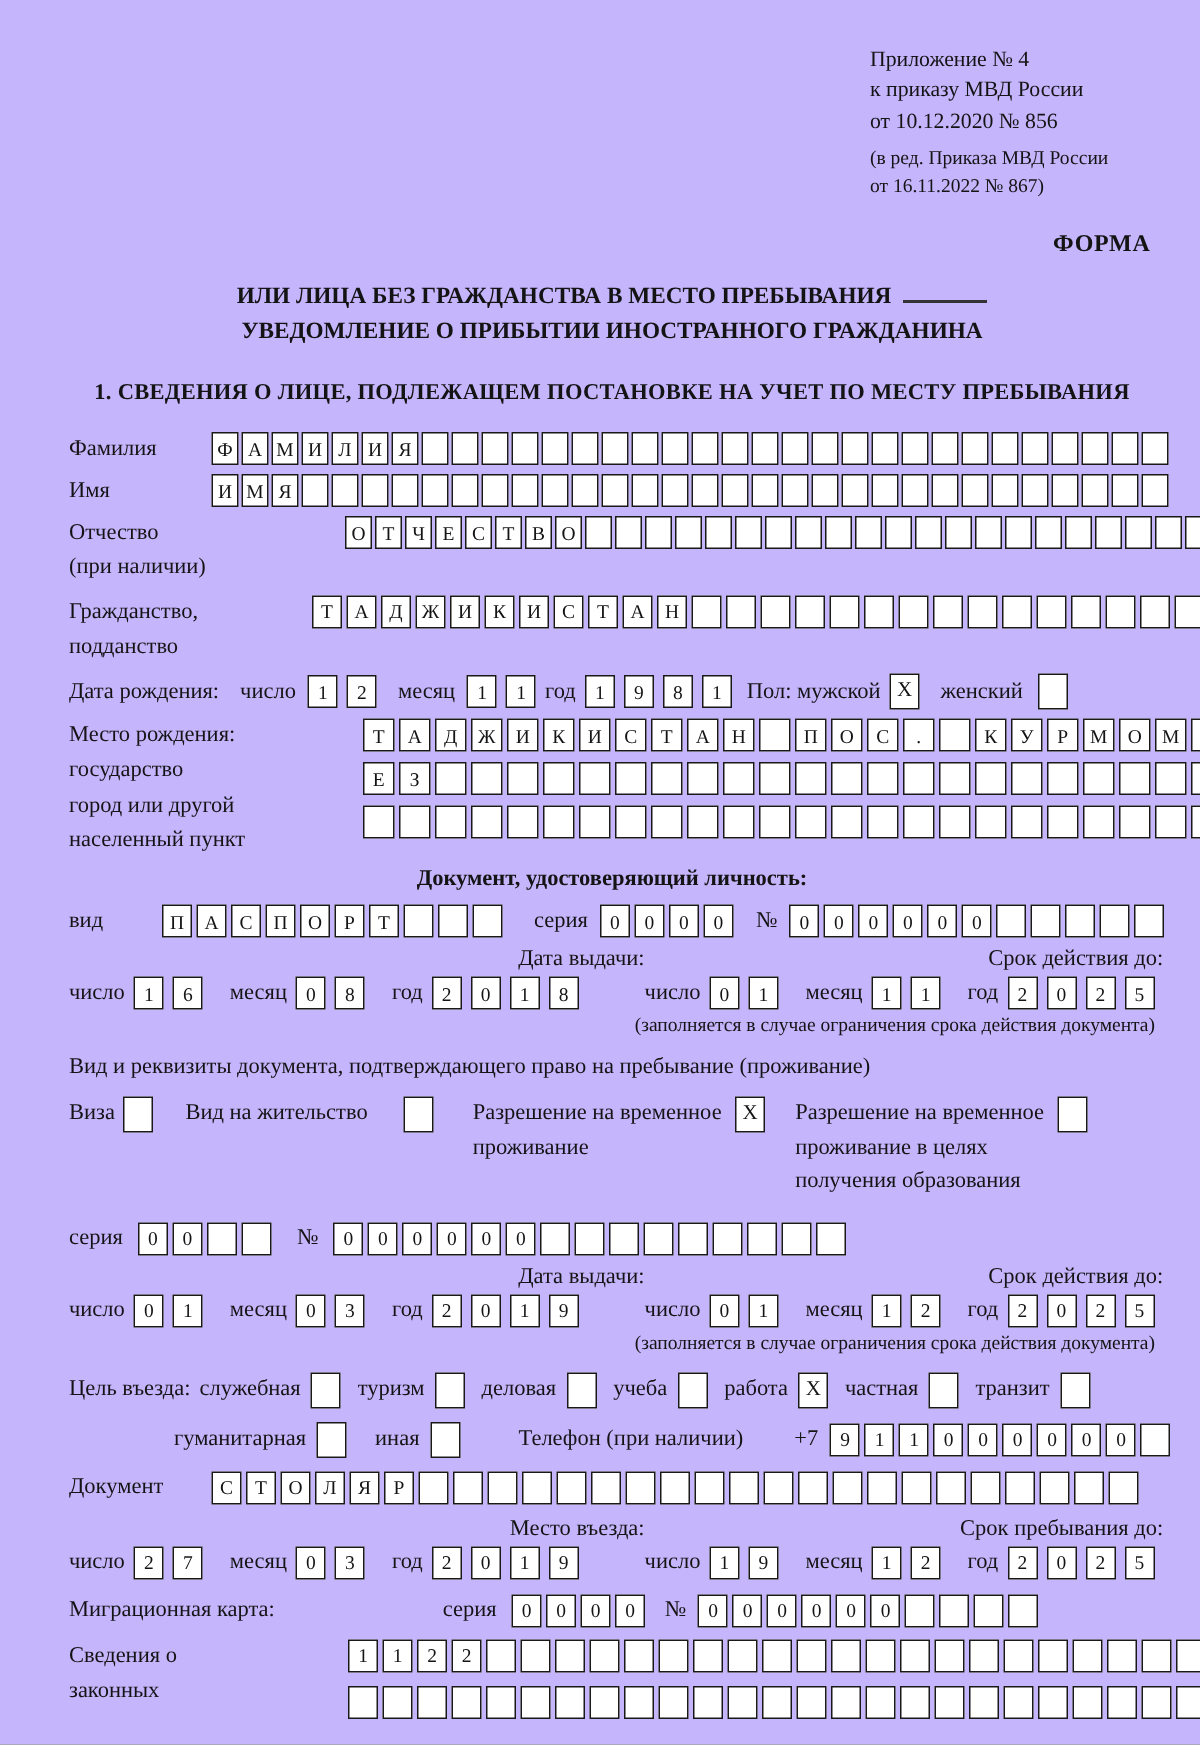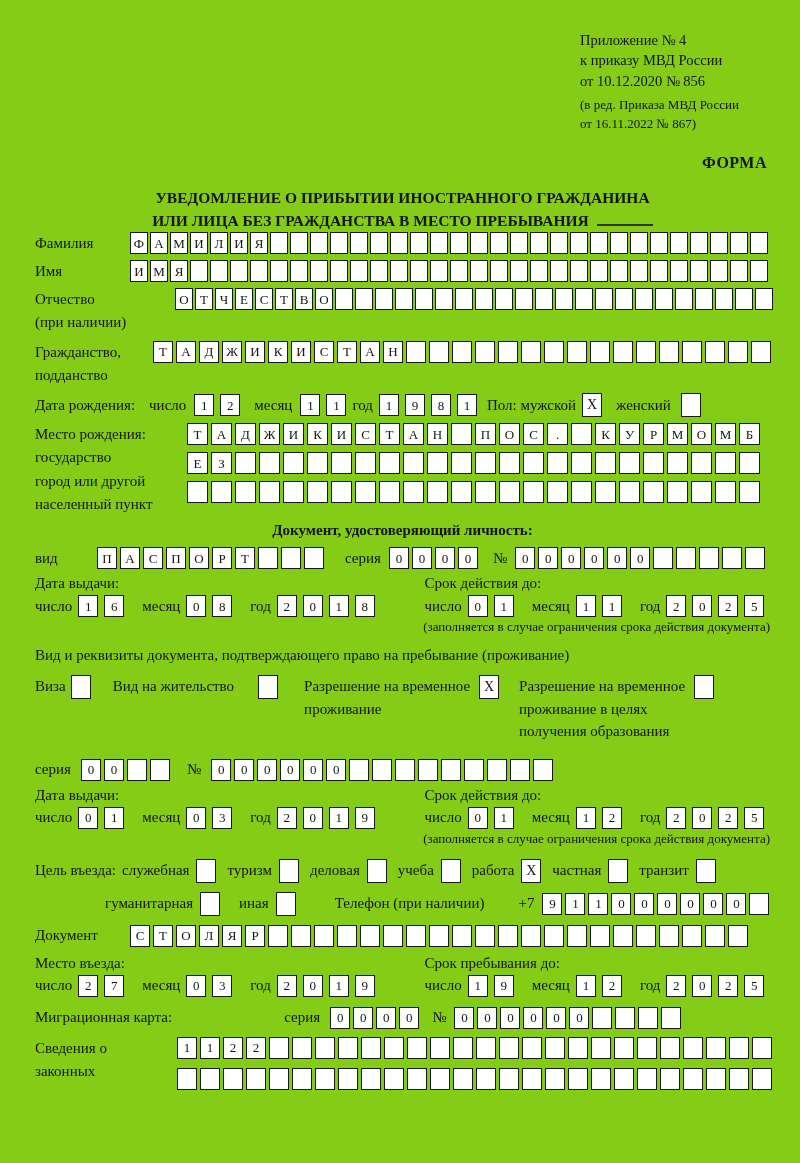--- a/index.html
+++ b/index.html
@@ -1,33 +1,33 @@
 <!DOCTYPE html>
 <html lang="ru"><head>
 <meta charset="utf-8">
 <style>
   html,body { margin:0; padding:0; background:#9b9b9b; }
   .page {
     position:relative; width:800px; height:1163px; margin:0 auto;
-    background:#84cc16; color:#141414; box-sizing:border-box;
-    padding:30px 30px 0 35px;
+    background:#c4b5fd; color:#141414; box-sizing:border-box;
+    padding:30px 30px 0 46px;
     font-family:"Liberation Serif","DejaVu Serif",serif;
     font-size:15px; overflow:hidden;
   }
   
   .annex { width:190px; margin-left:auto; line-height:1.4; font-size:14.5px; }
   .annex-amend { margin-top:5px; font-size:13px; line-height:1.45; }
   .form-word { text-align:right; font-weight:bold; font-size:16px; margin:20px 3px 10px 0; letter-spacing:.5px; }
   .title { text-align:center; font-weight:bold; font-size:15.5px; line-height:1.5; margin-top:14px; }
   .title-underline { display:inline-block; width:56px; border-bottom:2px solid #333; height:12px; margin-left:8px; }
   .section-heading { font-weight:bold; font-size:15px; text-align:center; margin:22px 0 17px 0; letter-spacing:.2px; }
 
   
   .row { display:flex; align-items:center; margin-bottom:6px; }
-  .row-top { align-items:flex-start; }
+  .row-top { align-items:flex-start;gap:44px; }
   .lbl { flex:0 0 auto; }
   .lbl-col { flex:0 0 auto; line-height:1.55; }
 
   
   .cells { display:inline-flex; flex-wrap:nowrap; }
   .cell {
     box-sizing:border-box; flex:0 0 auto; width:18px; height:22px;
     border:1.6px solid #191919; margin-right:2px;
     display:inline-flex; align-items:center; justify-content:center;
     font-size:13px; line-height:1; background:#fff;
@@ -39,21 +39,21 @@
   .checkbox {
     box-sizing:border-box; display:inline-flex; width:20px; height:24px;
     border:1.6px solid #191919; align-items:center; justify-content:center;
     font-size:14px; flex:0 0 auto; background:#fff;
   }
 
   
   .dates { display:flex; margin-top:4px; }
   .date-col-l { flex:0 0 53%; }
   .date-col-r { flex:1 1 auto; }
-  .date-head { text-align:left; margin-bottom:3px; }
+  .date-head { text-align:right; margin-bottom:3px; }
   .date-row { display:flex; align-items:center; }
   .date-row .lbl { margin-right:6px; }
   .date-row .gap { margin-left:12px; }
   .restrict-note { text-align:right; font-size:13px; margin:2px 0 8px 0; }
 
   .doc-heading { text-align:center; font-weight:bold; margin:6px 0 8px 0; }
 
   .permit-line { margin:8px 0 2px 0; line-height:1.6; }
   .permit-opts { display:flex; align-items:flex-start; margin-top:8px; }
   .permit-opt { display:flex; align-items:flex-start; }
@@ -76,26 +76,27 @@
     <div>от 10.12.2020 № 856</div>
     <div class="annex-amend">
       <div>(в ред. Приказа МВД России</div>
       <div>от 16.11.2022 № 867)</div>
     </div>
   </div>
 
   <div class="form-word">ФОРМА</div>
 
   <div class="title">
-    <div>УВЕДОМЛЕНИЕ О ПРИБЫТИИ ИНОСТРАННОГО ГРАЖДАНИНА</div>
     <div>
       <span>ИЛИ ЛИЦА БЕЗ ГРАЖДАНСТВА В МЕСТО ПРЕБЫВАНИЯ</span><span class="title-underline"></span>
     </div>
-  </div>
-
+    <div>УВЕДОМЛЕНИЕ О ПРИБЫТИИ ИНОСТРАННОГО ГРАЖДАНИНА</div>
+  </div>
+
+  <div class="section-heading">1. СВЕДЕНИЯ О ЛИЦЕ, ПОДЛЕЖАЩЕМ ПОСТАНОВКЕ НА УЧЕТ ПО МЕСТУ ПРЕБЫВАНИЯ</div>
 
   <div class="row">
     <span class="lbl" style="flex-basis:95px">Фамилия</span>
     <span class="cells">
         <span class="cell">Ф</span>
         <span class="cell">А</span>
         <span class="cell">М</span>
         <span class="cell">И</span>
         <span class="cell">Л</span>
         <span class="cell">И</span>

